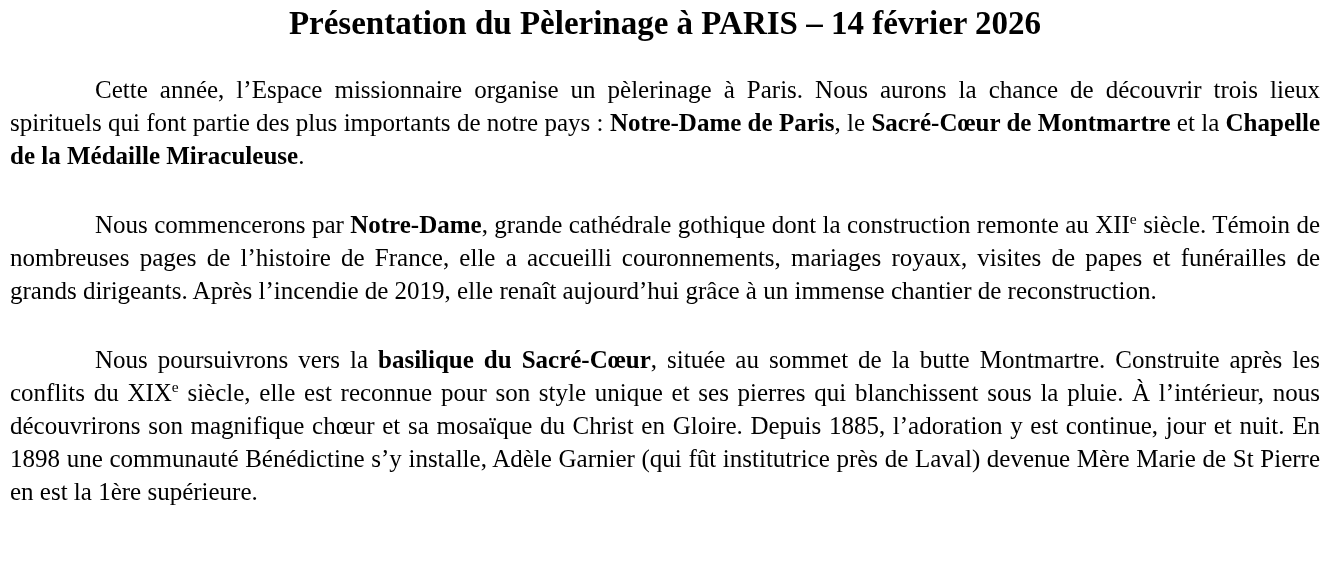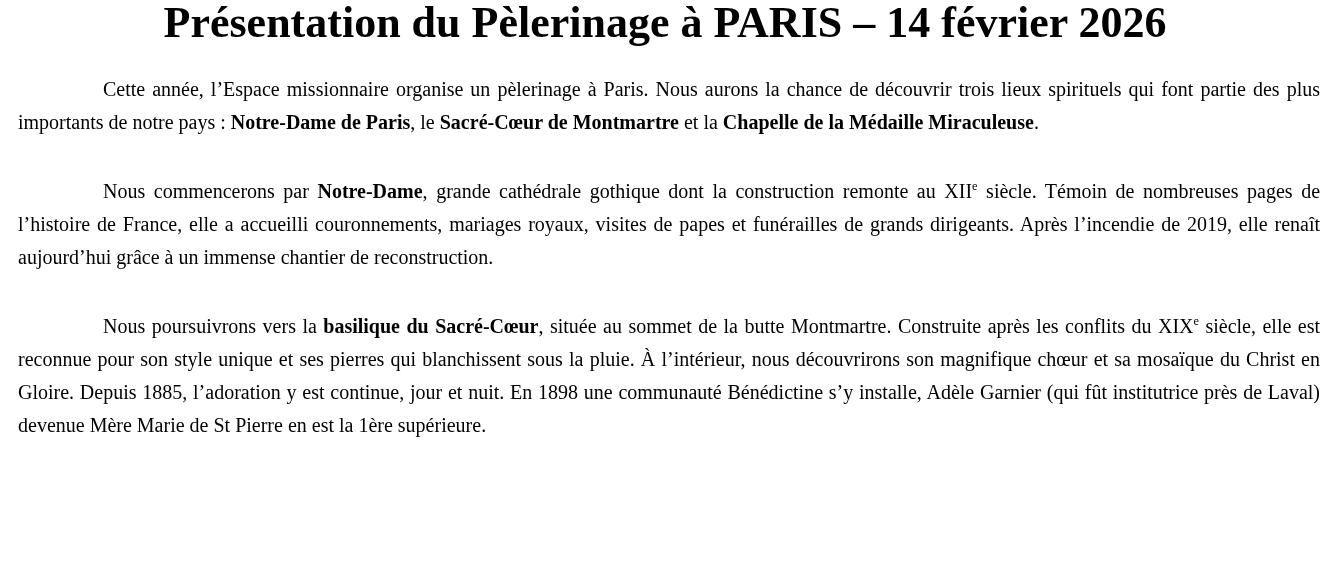--- a/index.html
+++ b/index.html
@@ -17,31 +17,31 @@
     width: 1330px;
     height: 568px;
     padding: 0 10px;
     font-family: "Liberation Serif", "DejaVu Serif", serif;
     color: #000000;
     background: #ffffff;
   }
   .doc-title {
     text-align: center;
     font-weight: 700;
-    font-size: 44px;
+    font-size: 33px;
     line-height: 42px;
     margin: 2px 0 29px 0;
     letter-spacing: 0px;
   }
   .doc-body p {
-    font-size: 20px;
+    font-size: 25px;
     line-height: 33px;
     text-align: justify;
     text-indent: 85px;
-    margin: 0 0 36px 8px;
+    margin: 0 0 36px 0;
   }
   .doc-body b { font-weight: 700; }
   .doc-body sup {
     font-size: 0.62em;
     vertical-align: super;
     line-height: 0;
   }
 </style>
 </head>
 <body>

